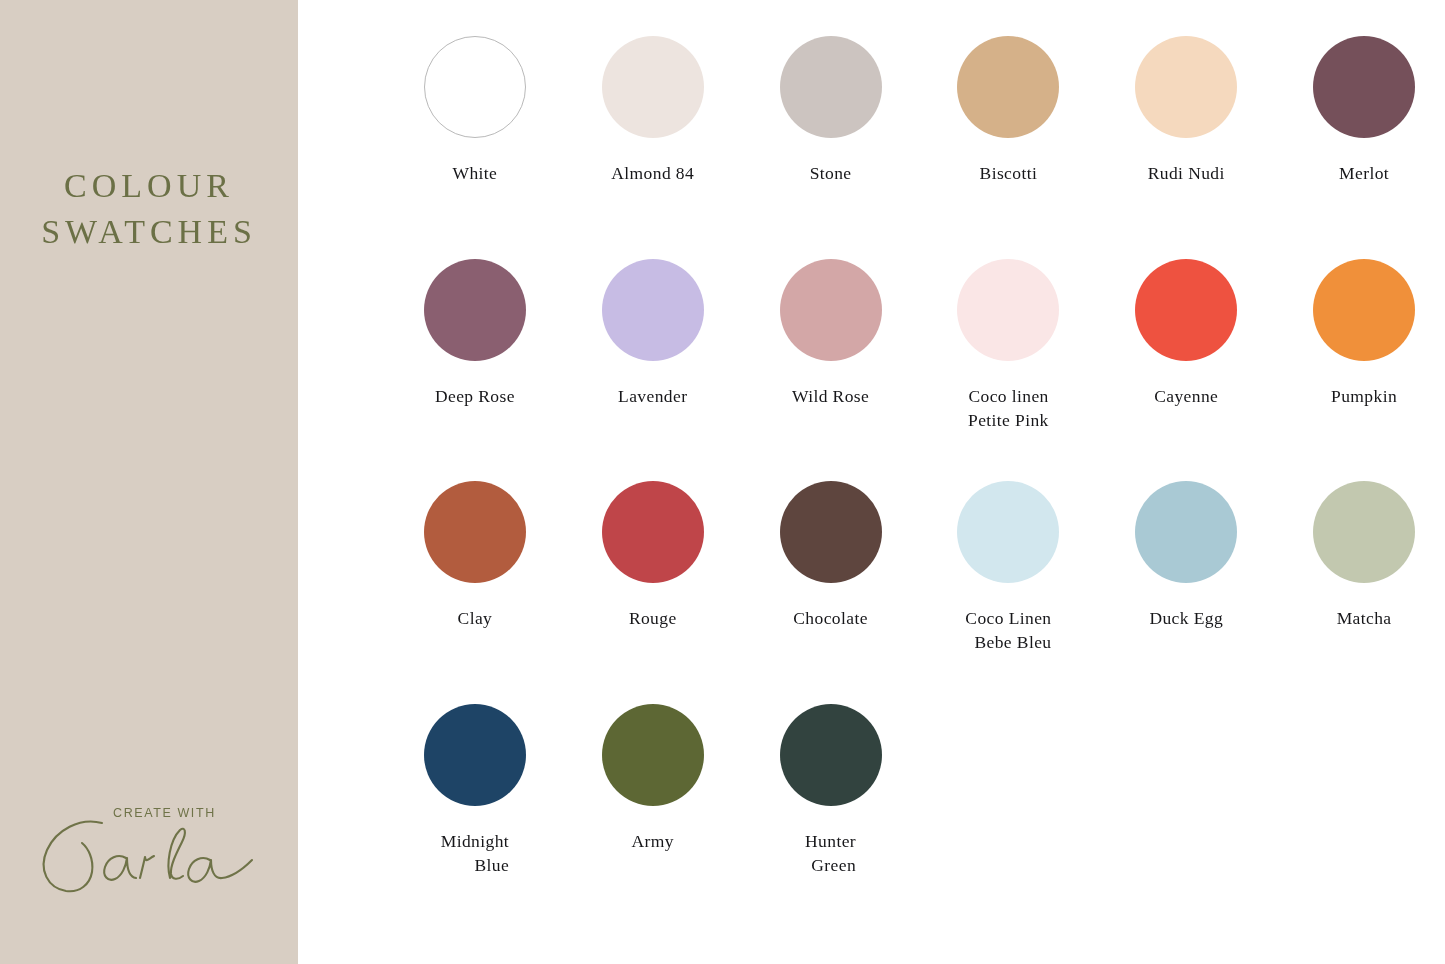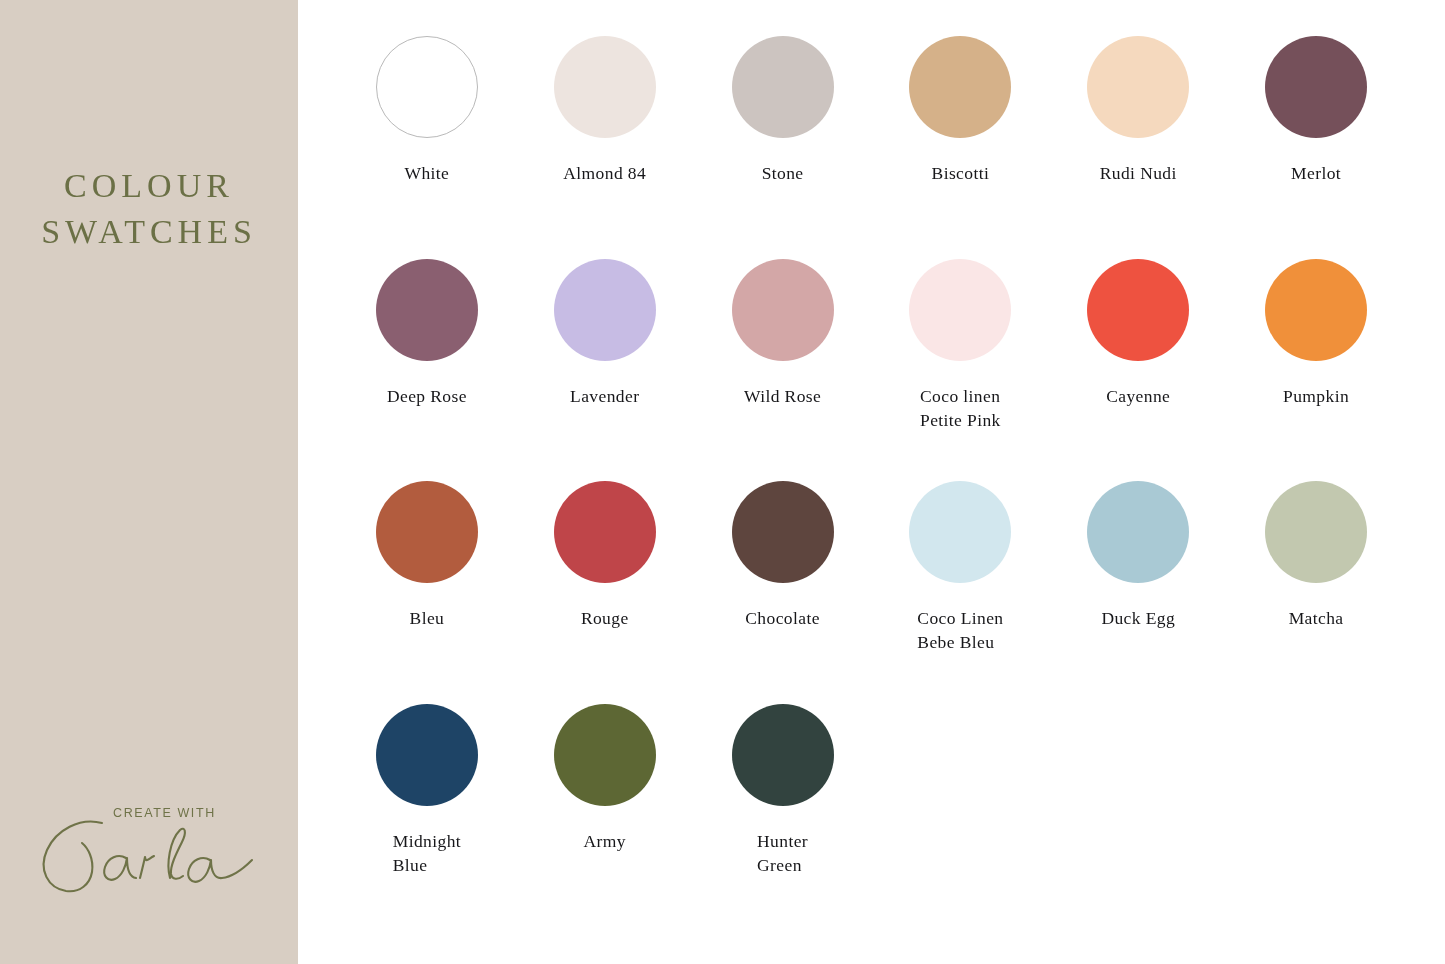--- a/index.html
+++ b/index.html
@@ -12,20 +12,21 @@
     height: 964px;
     font-family: "Liberation Sans", sans-serif;
     overflow: hidden;
   }
   #page {
     position: relative;
     width: 1445px;
     height: 964px;
     background: #ffffff;
     display: flex;
+    gap: 48px;
   }
 
   
   #sidebar {
     position: relative;
     width: 298px;
     height: 964px;
     flex: 0 0 298px;
     background: #D8CEC3;
     overflow: hidden;
@@ -101,21 +102,21 @@
     height: 102px;
     border-radius: 50%;
     flex: 0 0 102px;
     box-sizing: border-box;
   }
   .dot.outlined {
     border: 1px solid #B9B9B9;
   }
   .caption {
     margin-top: 23px;
-    text-align: left;
+    text-align: right;
     color: #17171A;
     font-family: "Liberation Serif", serif;
     font-size: 17.5px;
     line-height: 24px;
     letter-spacing: 0.4px;
     white-space: pre-line;
   }
 </style>
 </head>
 <body>
@@ -197,21 +198,21 @@
       <div class="cell">
         <div class="dot" style="background: rgb(238, 82, 64);"></div>
         <div class="caption">Cayenne</div>
       </div>
       <div class="cell">
         <div class="dot" style="background: rgb(240, 144, 58);"></div>
         <div class="caption">Pumpkin</div>
       </div>
       <div class="cell">
         <div class="dot" style="background: rgb(178, 92, 62);"></div>
-        <div class="caption">Bleu</div>
+        <div class="caption">Clay</div>
       </div>
       <div class="cell">
         <div class="dot" style="background: rgb(191, 69, 73);"></div>
         <div class="caption">Rouge</div>
       </div>
       <div class="cell">
         <div class="dot" style="background: rgb(94, 69, 62);"></div>
         <div class="caption">Chocolate</div>
       </div>
 

